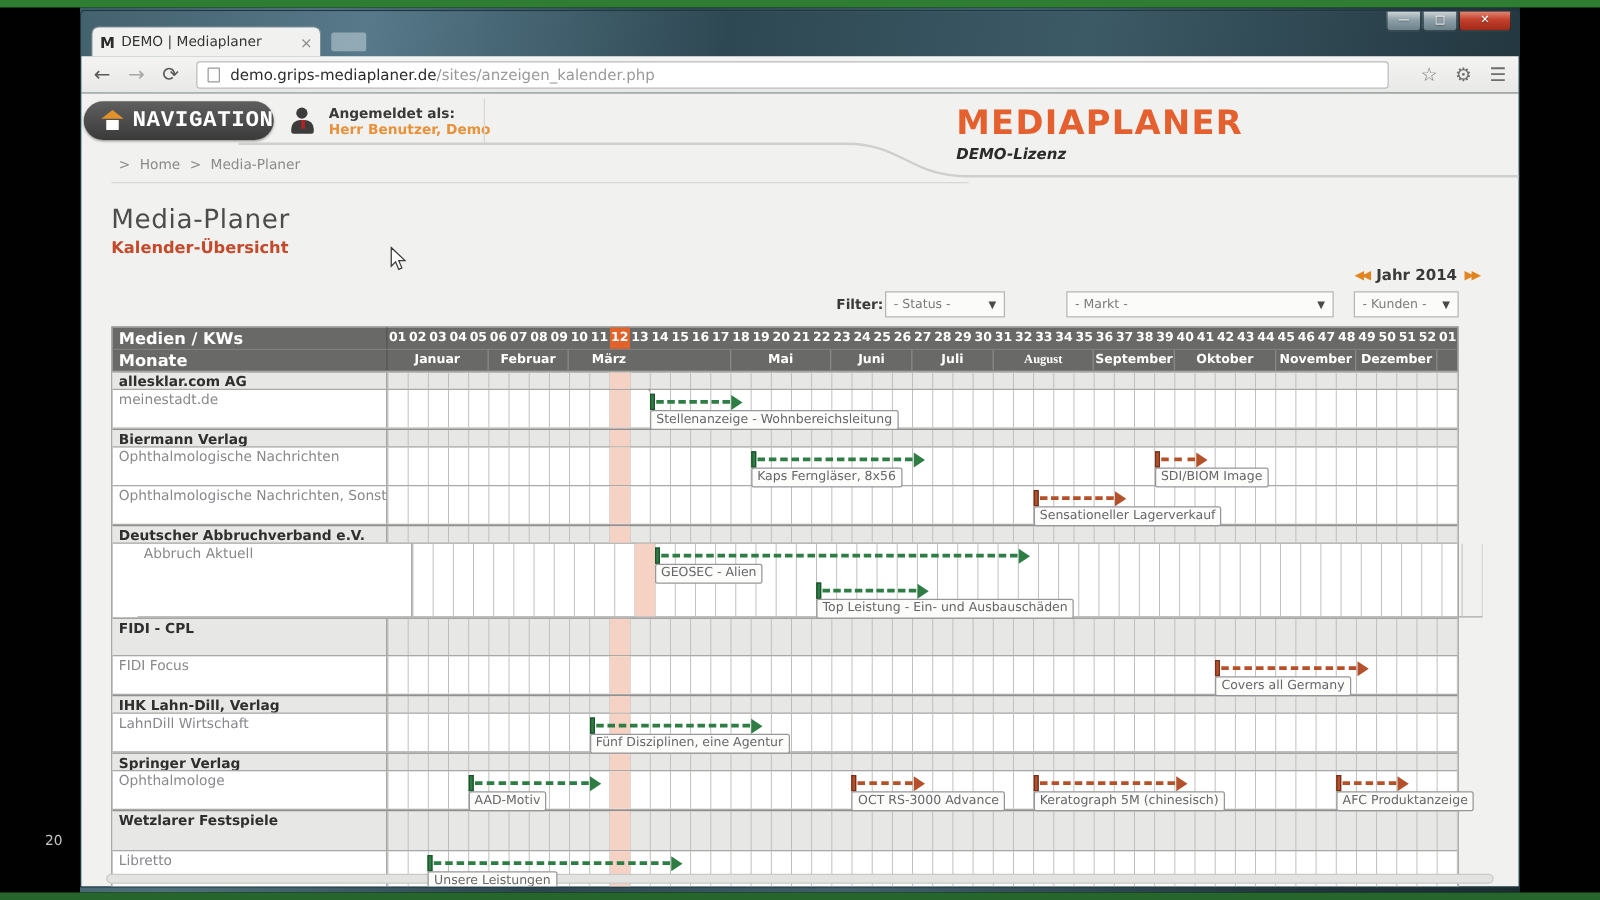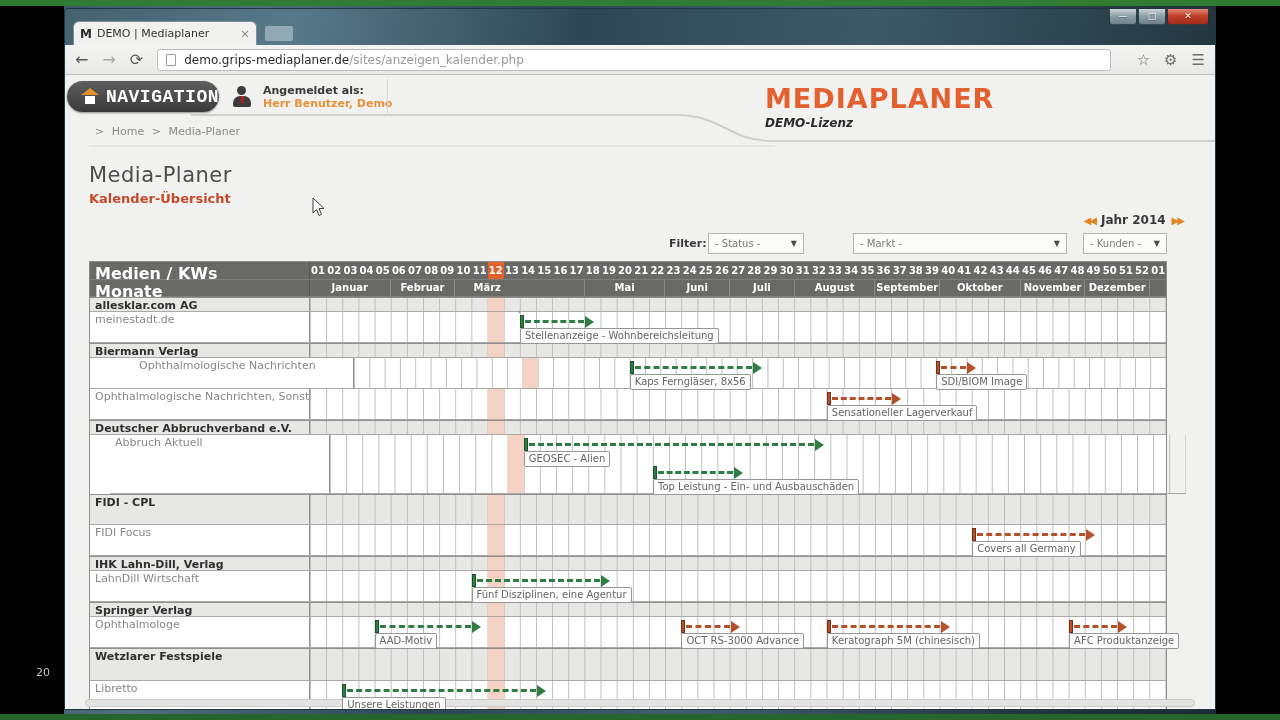--- a/index.html
+++ b/index.html
@@ -91,21 +91,21 @@
   .sel-markt { left:788px; width:214px; }
   .sel-kunden { left:1018px; width:84px; }
 
   
   .calendar { position:absolute; left:24px; top:186px; width:1078px; border:1px solid #8f8f8d; background:#fff; }
   .cal-row { display:flex; width:100%; border-bottom:1px solid #a9a9a7; }
   .cal-row:last-child { border-bottom:none; }
   .cal-row.head { background:#696967; color:#fff; border-bottom:1px solid #7e7e7c; }
   .cal-row.kw { height:18px; }
   .cal-row.mo { height:17px; }
-  .corner { width:220px; font-size:16px; font-weight:bold; padding:2px 0 0 5px; border-right:1px solid #55554f; }
+  .corner { width:220px; font-size:13px; font-weight:bold; padding:2px 0 0 5px; border-right:1px solid #55554f; }
   .weeks { flex:1; display:flex; }
   .wkcell { flex:1; font-size:10px; font-weight:bold; text-align:center; padding-top:3px; }
   .wkcell.cur { background:#e2622b; }
   .mocell { font-size:10px; font-weight:bold; text-align:center; padding-top:2px; border-left:1px solid #8a8a88; overflow:hidden; }
   .mocell:first-child { border-left:none; }
 
   .cal-row.group { background:#e7e7e5; border-top:1px solid #90908e; }
   .rlabel { width:220px; font-size:11px; padding:1px 0 0 5px; border-right:1px solid #8f8f8d; overflow:hidden; white-space:nowrap; }
   .group .rlabel { font-weight:bold; color:#2f2f2f; }
   .media .rlabel { color:#88888c; }
@@ -296,21 +296,21 @@
         <div class="cal-row head mo">
           <div class="corner">Monate</div>
           <div class="weeks">
             <div class="mocell" style="flex: 5 1 0%;">Januar</div>
             <div class="mocell" style="flex: 4 1 0%;">Februar</div>
             <div class="mocell" style="flex: 4 1 0%;">März</div>
             <div class="mocell" style="flex: 4 1 0%; margin-top: 31px;">April</div>
             <div class="mocell" style="flex: 5 1 0%;">Mai</div>
             <div class="mocell" style="flex: 4 1 0%;">Juni</div>
             <div class="mocell" style="flex: 4 1 0%;">Juli</div>
-            <div class="mocell" style="flex: 5 1 0%;">August</div>
+            <div class="mocell" style="flex: 5 1 0%; font-family: Liberation Serif, serif;">August</div>
             <div class="mocell" style="flex: 4 1 0%;">September</div>
             <div class="mocell" style="flex: 5 1 0%;">Oktober</div>
             <div class="mocell" style="flex: 4 1 0%;">November</div>
             <div class="mocell" style="flex: 4 1 0%;">Dezember</div>
             <div class="mocell" style="flex: 1 1 0%;"></div>
           </div>
         </div>
         <div class="cal-row group" style="height: 15px;">
           <div class="rlabel">allesklar.com AG</div>
           <div class="track">
@@ -328,21 +328,21 @@
             </div>
             <div class="blabel" style="left: 24.5283%; top: 16px;">Stellenanzeige - Wohnbereichsleitung</div>
           </div>
         </div>
         <div class="cal-row group" style="height: 15px;">
           <div class="rlabel">Biermann Verlag</div>
           <div class="track">
             <div class="band"></div>
           </div>
         </div>
-        <div class="cal-row media" style="height: 31px; padding-left: 44px;">
+        <div class="cal-row media" style="height: 31px;">
           <div class="rlabel">Ophthalmologische Nachrichten</div>
           <div class="track">
             <div class="band"></div>
             <div class="bar" style="left: 33.9623%; width: 16.2264%; top: 3px;">
               <div class="cap" style="background: rgb(46, 125, 68); border-color: rgb(28, 82, 44);"></div>
               <div class="dash" style="border-top-color: rgb(46, 125, 68);"></div>
               <div class="arrow" style="border-left-color: rgb(46, 125, 68);"></div>
             </div>
             <div class="blabel" style="left: 33.9623%; top: 16px;">Kaps Ferngläser, 8x56</div>
             <div class="bar" style="left: 71.6981%; width: 4.90566%; top: 3px;">

